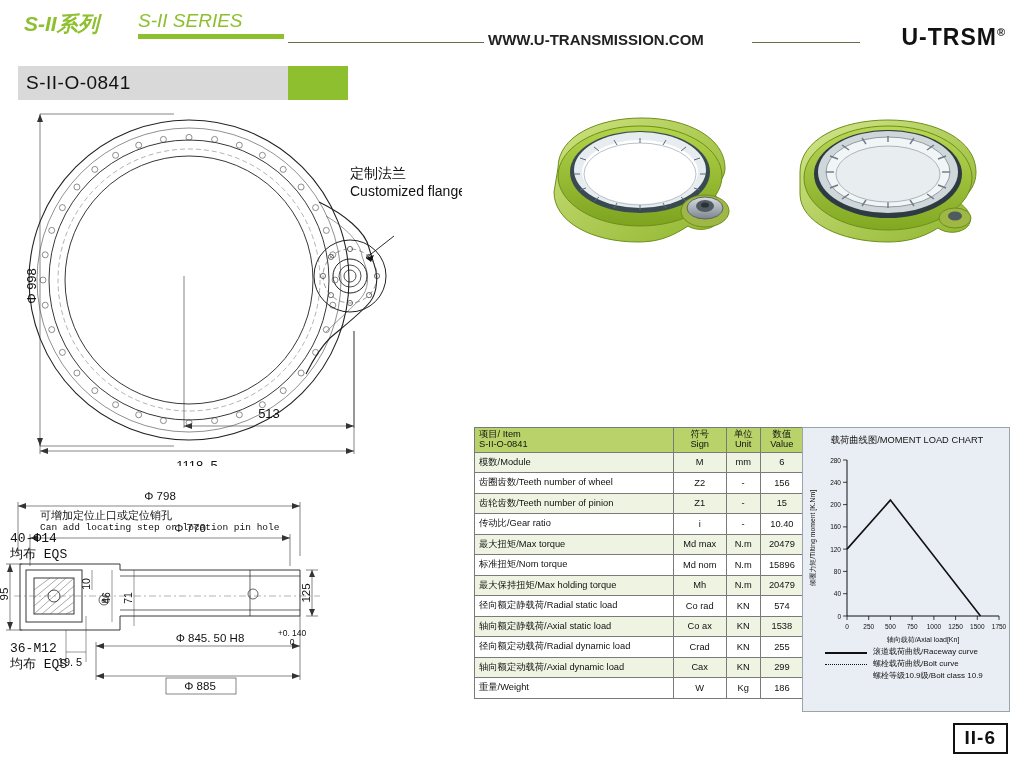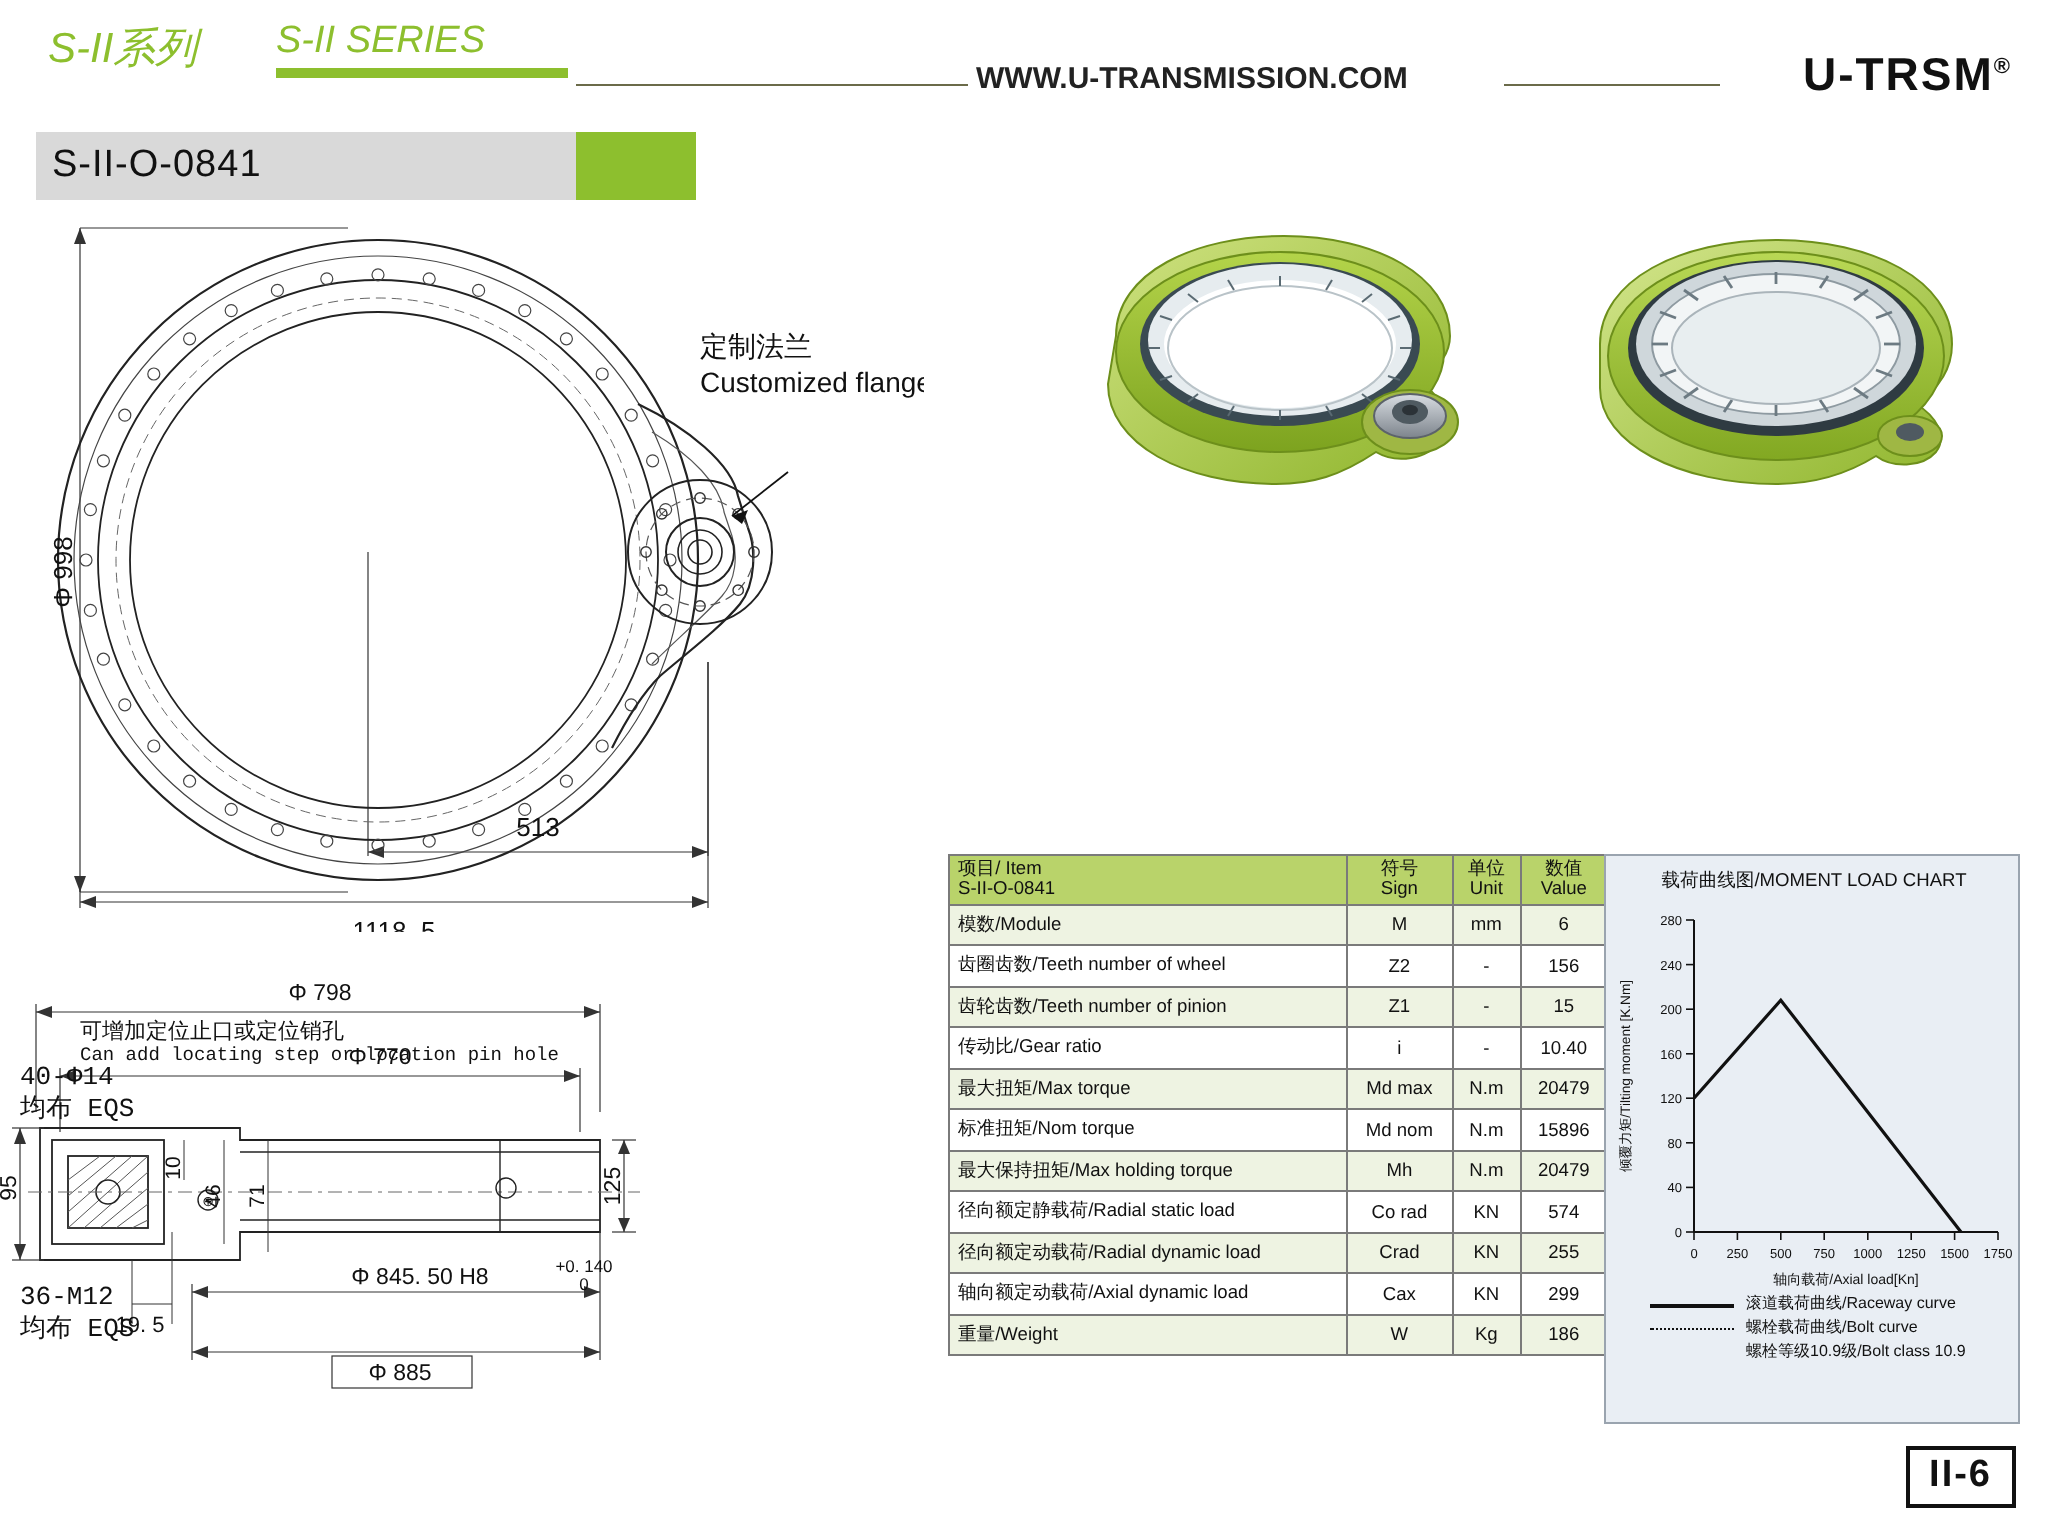--- a/index.html
+++ b/index.html
@@ -10,21 +10,21 @@
     font-family: "Liberation Sans", sans-serif;
     position: relative;
     overflow: hidden;
     color: #111;
   }
 
   
   #header { position: absolute; left: 0; top: 0; width: 1024px; height: 62px; }
   .hdr-series-cn {
     position: absolute; left: 24px; top: 10px;
-    font-size: 21px; font-weight: normal; font-style: italic;
+    font-size: 21px; font-weight: bold; font-style: italic;
     color: #8dbf2e; letter-spacing: 0px;
   }
   .hdr-series-en {
     position: absolute; left: 138px; top: 10px;
     font-size: 19px; font-weight: normal; font-style: italic;
     color: #8dbf2e;
   }
   .hdr-underline {
     position: absolute; left: 138px; top: 34px; width: 146px; height: 5px;
     background: #8dbf2e;
@@ -534,20 +534,26 @@
       <td class="c">N.m</td>
       <td class="c">20479</td>
     </tr>
     <tr>
       <td>径向额定静载荷/Radial static load</td>
       <td class="c">Co rad</td>
       <td class="c">KN</td>
       <td class="c">574</td>
     </tr>
     <tr>
+      <td>轴向额定静载荷/Axial static load</td>
+      <td class="c">Co ax</td>
+      <td class="c">KN</td>
+      <td class="c">1538</td>
+    </tr>
+    <tr>
       <td>径向额定动载荷/Radial dynamic load</td>
       <td class="c">Crad</td>
       <td class="c">KN</td>
       <td class="c">255</td>
     </tr>
     <tr>
       <td>轴向额定动载荷/Axial dynamic load</td>
       <td class="c">Cax</td>
       <td class="c">KN</td>
       <td class="c">299</td>

